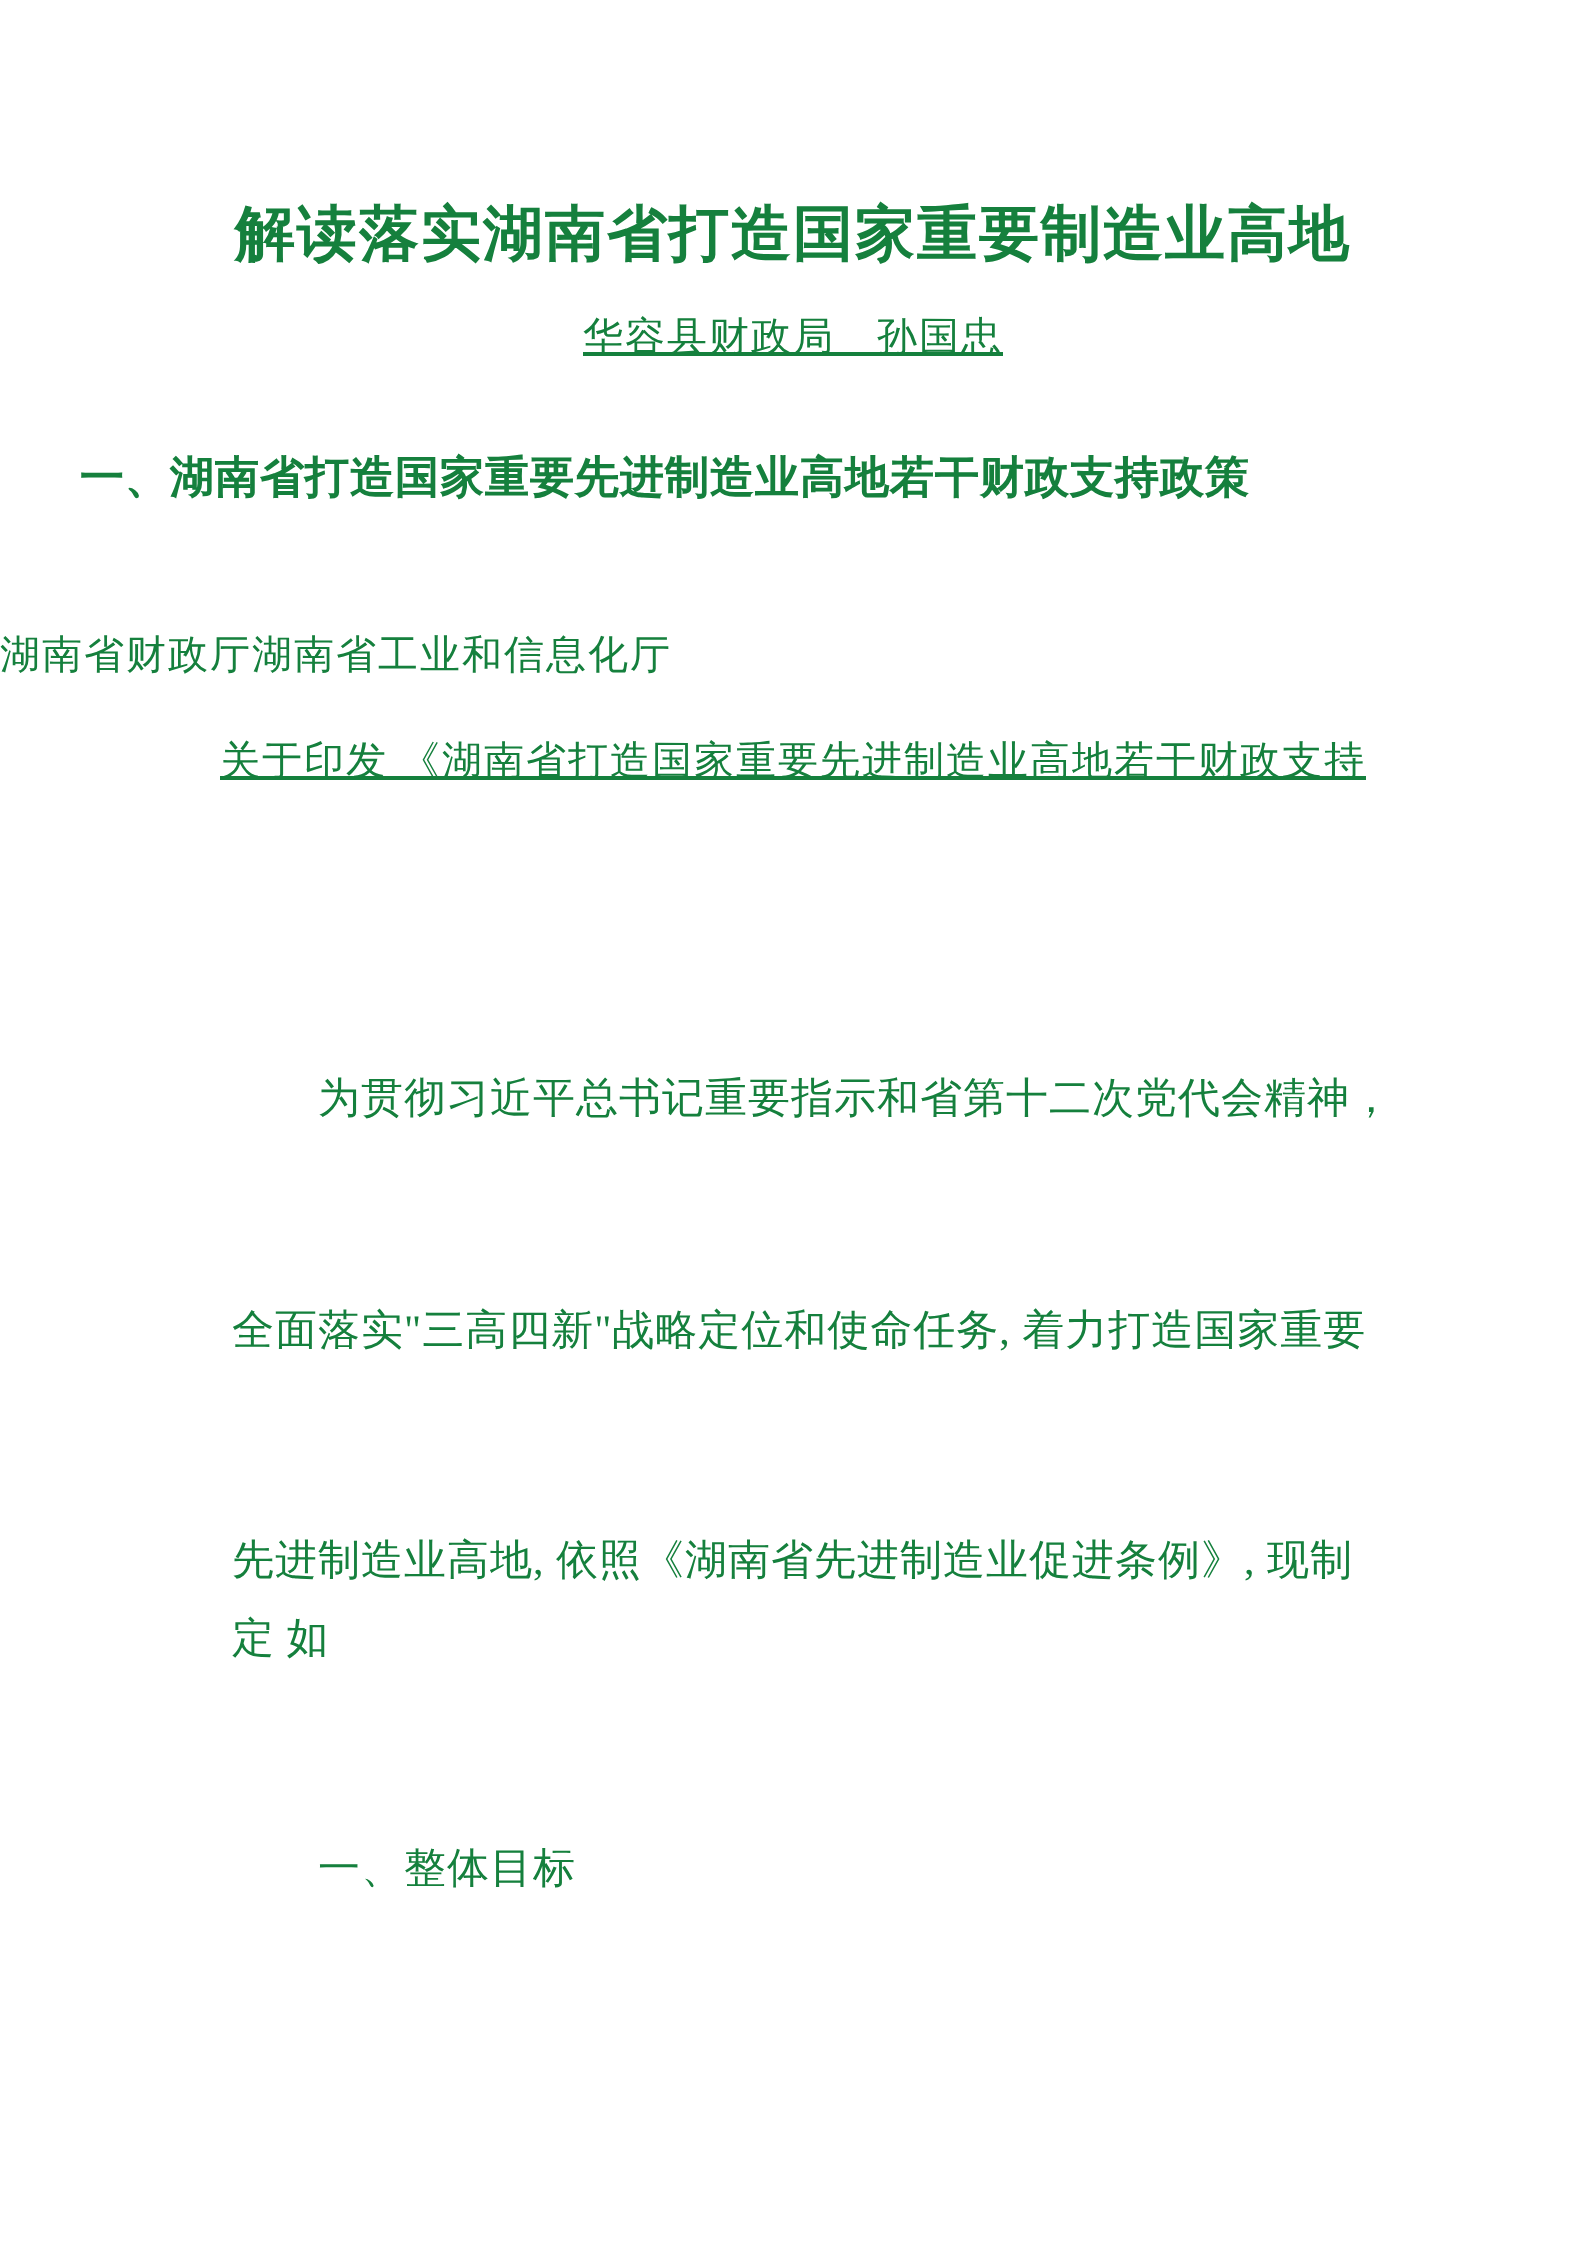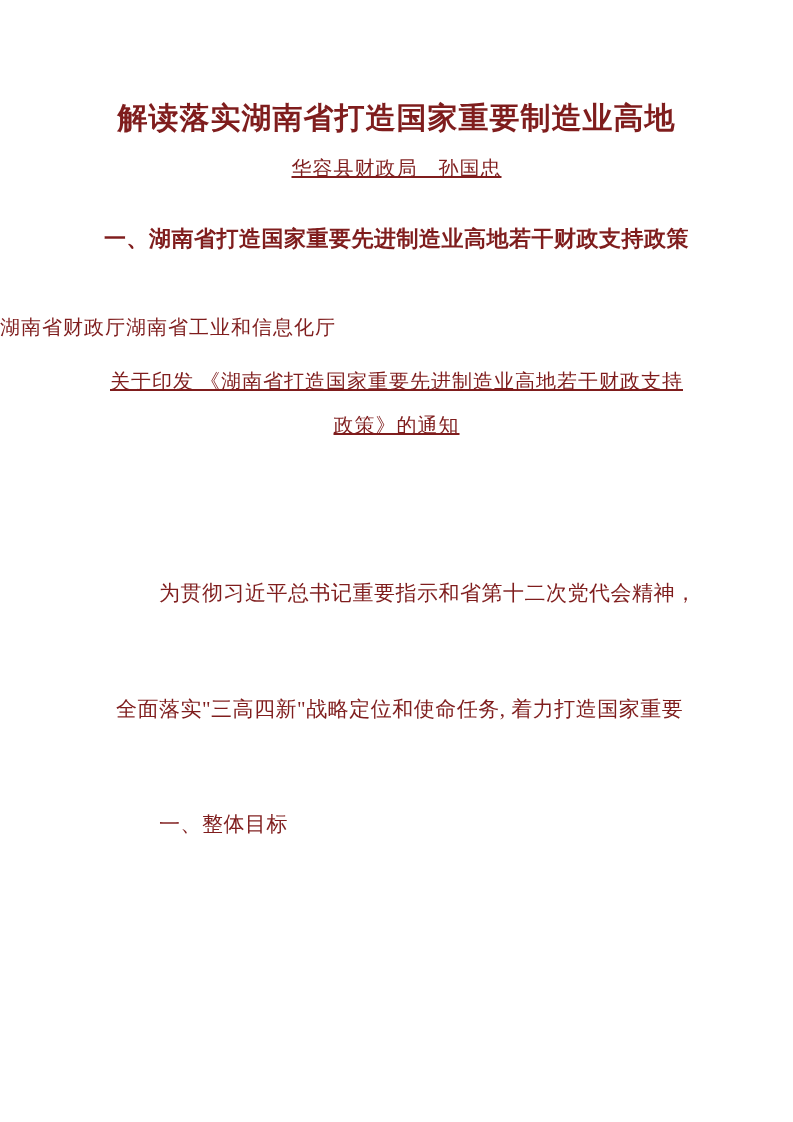--- a/index.html
+++ b/index.html
@@ -6,21 +6,21 @@
     margin: 0;
     padding: 0;
     background: #e8e8e8;
   }
   .page {
     position: relative;
     width: 793px;
     height: 1122px;
     margin: 0 auto;
     background: #ffffff;
-    color: #7f1d1d;
+    color: #15803d;
     font-family: "Liberation Serif", serif;
     overflow: hidden;
     box-sizing: border-box;
   }
   .doc-title {
     margin: 95px 60px 0 60px;
     text-align: center;
     font-size: 30px;
     font-weight: bold;
     line-height: 46px;
@@ -28,21 +28,21 @@
   }
   .byline {
     margin-top: 14px;
     text-align: center;
     font-size: 20px;
     letter-spacing: 1px;
     text-decoration: underline;
   }
   .section-heading {
     margin: 42px 40px 0 40px;
-    text-align: center;
+    text-align: left;
     font-size: 22px;
     font-weight: bold;
     letter-spacing: 0.5px;
   }
   .source-line {
     margin-top: 60px;
     text-align: left;
     font-size: 20px;
     letter-spacing: 1px;
   }
@@ -76,26 +76,26 @@
   </div>
 
   <div class="byline">华容县财政局　孙国忠</div>
 
   <div class="section-heading">一、湖南省打造国家重要先进制造业高地若干财政支持政策</div>
 
   <div class="source-line">湖南省财政厅湖南省工业和信息化厅</div>
 
   <div class="notice">
     <div>关于印发 《湖南省打造国家重要先进制造业高地若干财政支持</div>
-    <div>政策》的通知</div>
   </div>
 
   <div class="body-text">
     <div class="body-line">　　为贯彻习近平总书记重要指示和省第十二次党代会精神，</div>
     <div class="body-line">全面落实"三高四新"战略定位和使命任务, 着力打造国家重要</div>
+    <div class="body-line">先进制造业高地, 依照《湖南省先进制造业促进条例》, 现制定 如</div>
     <div class="body-line">　　一、整体目标</div>
     
     
     
     
     
     
     
     
   </div>

